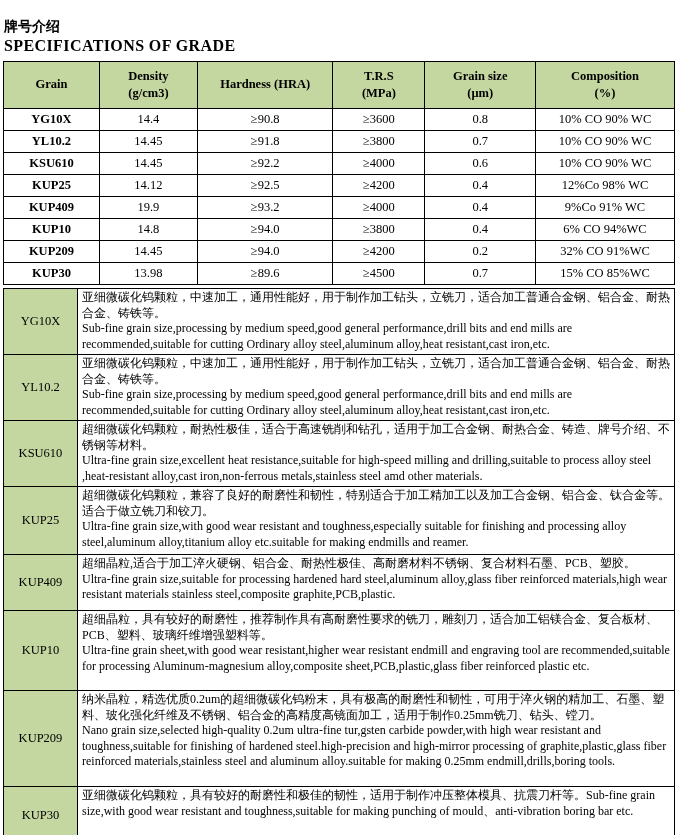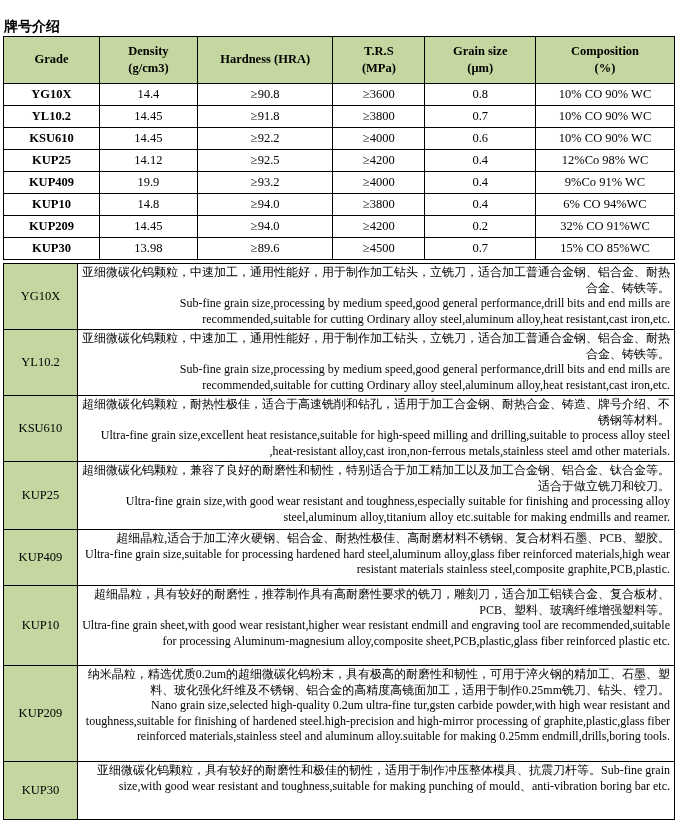--- a/index.html
+++ b/index.html
@@ -66,44 +66,44 @@
     background: #c5d7a0;
     text-align: center;
     font-size: 12.5px;
     width: 72px;
   }
   .desc-table td.desc-cell {
     padding: 1px 4px 2px 4px;
     font-size: 12px;
     line-height: 15.5px;
     vertical-align: top;
-    text-align: right;
   }
   .desc-cell .para { margin: 0; }
 </style>
 </head>
 <body>
 
 <div class="page">
 
   <div class="title-cn">牌号介绍</div>
+  <div class="title-en">SPECIFICATIONS OF GRADE</div>
 
   <table class="spec-table">
     <colgroup>
       <col style="width:14.3%">
         <col style="width:14.6%">
         <col style="width:20.2%">
       <col style="width:13.7%">
         <col style="width:16.5%">
         <col style="width:20.7%">
     </colgroup>
     <thead>
       <tr>
         <th>
-            <div>Grade</div>
+            <div>Grain</div>
           </th>
         <th>
             <div>Density</div>
             <div>(g/cm3)</div>
           </th>
         <th>
             <div>Hardness (HRA)</div>
           </th>
         <th>
             <div>T.R.S</div>

